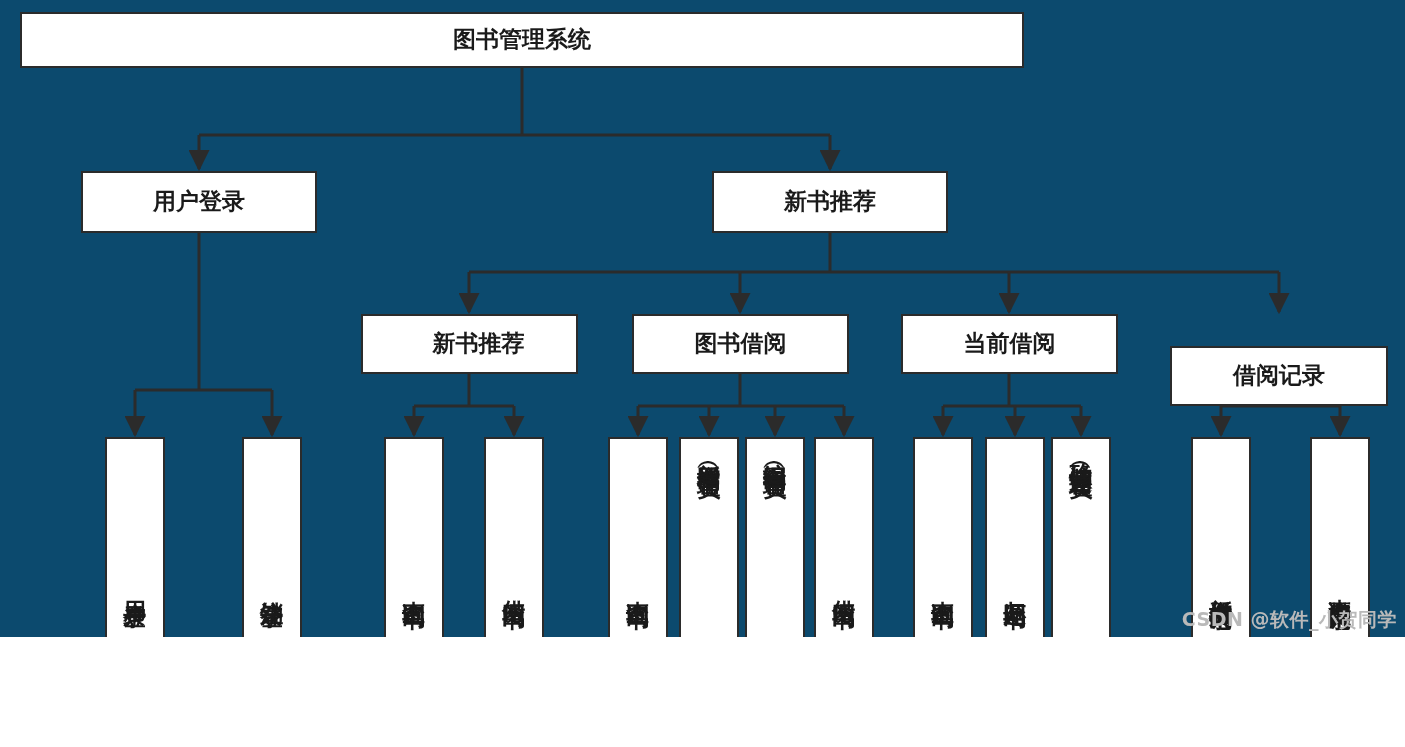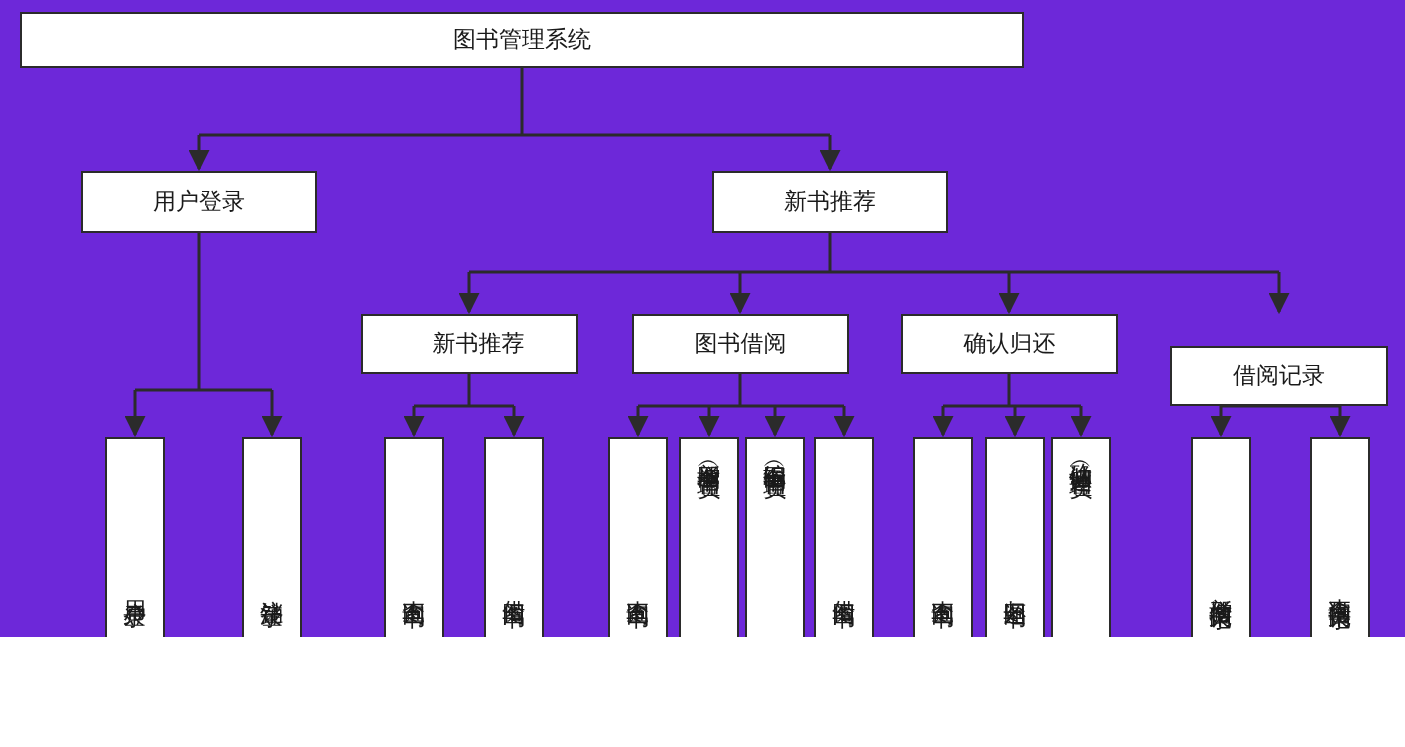--- a/index.html
+++ b/index.html
@@ -7,22 +7,23 @@
     padding: 0;
     background: #ffffff;
   }
   body {
     font-family: "DejaVu Sans", "Liberation Sans", sans-serif;
   }
   #canvas {
     position: relative;
     width: 1405px;
     height: 637px;
-    background: #6d28d9;
+    background: #0c4a6e;
     overflow: hidden;
+    font-weight: bold;
   }
   #edges {
     position: absolute;
     left: 0;
     top: 0;
     width: 1405px;
     height: 747px;
   }
   .node {
     position: absolute;
@@ -123,21 +124,21 @@
       <div class="node horizontal" style="left: 712px; top: 171px; width: 236px; height: 62px;">
         <span class="node-label" title="图书管理">新书推荐</span>
       </div>
       <div class="node horizontal" style="left: 361px; top: 314px; width: 217px; height: 60px; padding-left: 18px;">
         <span class="node-label" title="新书推荐">新书推荐</span>
       </div>
       <div class="node horizontal" style="left: 632px; top: 314px; width: 217px; height: 60px; justify-content: center;">
         <span class="node-label" title="图书借阅">图书借阅</span>
       </div>
       <div class="node horizontal" style="left: 901px; top: 314px; width: 217px; height: 60px;">
-        <span class="node-label" title="当前借阅">确认归还</span>
+        <span class="node-label" title="当前借阅">当前借阅</span>
       </div>
       <div class="node horizontal" style="left: 1170px; top: 314px; width: 218px; height: 60px; margin-top: 32px;">
         <span class="node-label" title="借阅记录">借阅记录</span>
       </div>
       <div class="node vertical" style="left: 105px; top: 437px; width: 60px; height: 298px;">
         <span class="node-label" title="用户登录">用户登录</span>
       </div>
       <div class="node vertical" style="left: 242px; top: 437px; width: 60px; height: 298px;">
         <span class="node-label" title="注销登录">注销登录</span>
       </div>
@@ -169,13 +170,14 @@
         <span class="node-label" title="确认归还管理员">确认归还（管理员）</span>
       </div>
       <div class="node vertical" style="left: 1191px; top: 437px; width: 60px; height: 298px;">
         <span class="node-label" title="新增借阅记录">新增借阅记录</span>
       </div>
       <div class="node vertical" style="left: 1310px; top: 437px; width: 60px; height: 298px;">
         <span class="node-label" title="查询借阅记录">查询借阅记录</span>
       </div>
     </div>
 
+  <div class="watermark">CSDN @软件_小贺同学</div>
 </div>
 
 </body></html>

